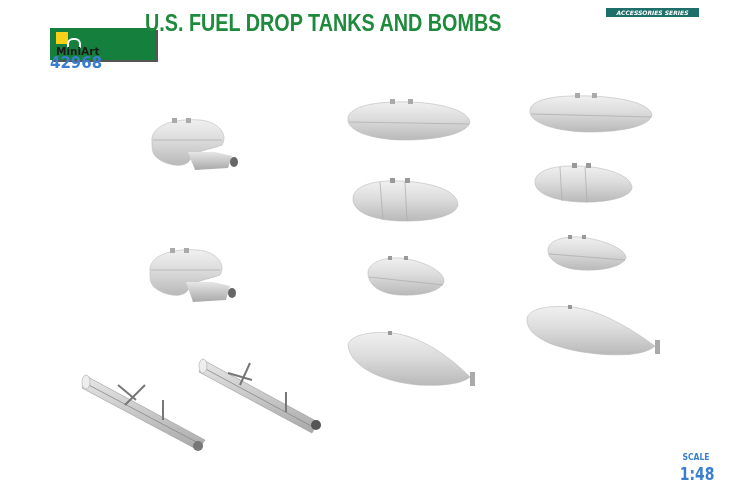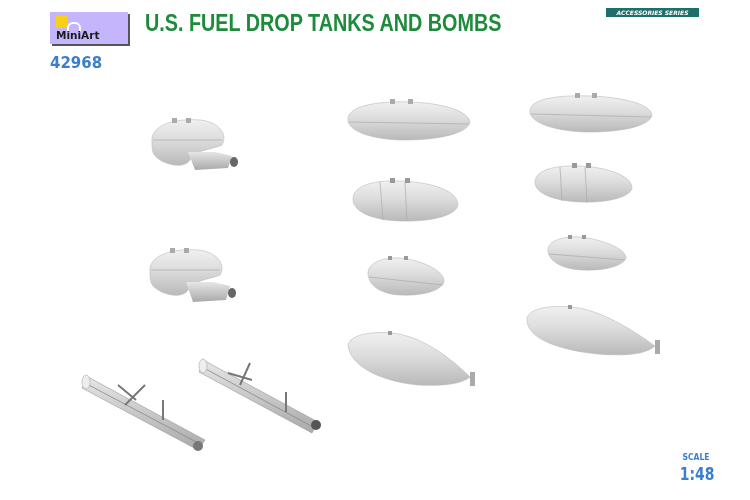--- a/index.html
+++ b/index.html
@@ -1,17 +1,17 @@
 <!DOCTYPE html>
 <html><head>
 <meta charset="utf-8">
 <style>
   html,body{margin:0;padding:0;background:#fff;}
   body{width:750px;height:500px;position:relative;overflow:hidden;font-family:"DejaVu Sans",sans-serif;}
-  .logo{position:absolute;left:50px;top:12px;width:78px;height:32px;background:#c4b5fd;box-shadow:2px 2px 0 #555;}
+  .logo{position:absolute;left:50px;top:28px;width:78px;height:32px;background:#15803d;box-shadow:2px 2px 0 #555;padding-left:28px;}
   .logo .yellow{position:absolute;left:6px;top:4px;width:12px;height:12px;background:#f7d117;}
   .logo .curl{position:absolute;left:17px;top:10px;width:10px;height:8px;border:2px solid #fff;border-radius:6px 6px 0 0;border-bottom:none;}
   .logo .txt{position:absolute;left:6px;top:17px;font-family:"DejaVu Sans",sans-serif;font-weight:bold;font-size:10.5px;color:#1a1a1a;letter-spacing:0px;}
   .kit{position:absolute;left:50px;top:54px;font-family:"DejaVu Sans",sans-serif;font-weight:bold;font-size:15px;color:#3a7fcf;}
   .title{position:absolute;left:145px;top:10px;font-family:"Liberation Sans",sans-serif;font-weight:bold;font-size:23px;color:#1e8a3c;transform:scaleX(0.86);transform-origin:left;white-space:nowrap;}
   .badge{position:absolute;left:606px;top:8px;width:93px;height:9px;background:#1e6f6a;color:#fff;font-family:"DejaVu Sans",sans-serif;font-weight:bold;font-style:italic;font-size:6px;line-height:9px;text-align:center;}
   .scale-lbl{position:absolute;left:680px;top:452px;font-family:"DejaVu Sans",sans-serif;font-weight:bold;font-size:9px;color:#3a7fcf;transform:scaleX(0.85);}
   .scale-val{position:absolute;left:676px;top:464px;font-family:"DejaVu Sans",sans-serif;font-weight:bold;font-size:17px;color:#3a7fcf;transform:scaleX(0.82);}
   svg.parts{position:absolute;left:0;top:0;}
 </style>

